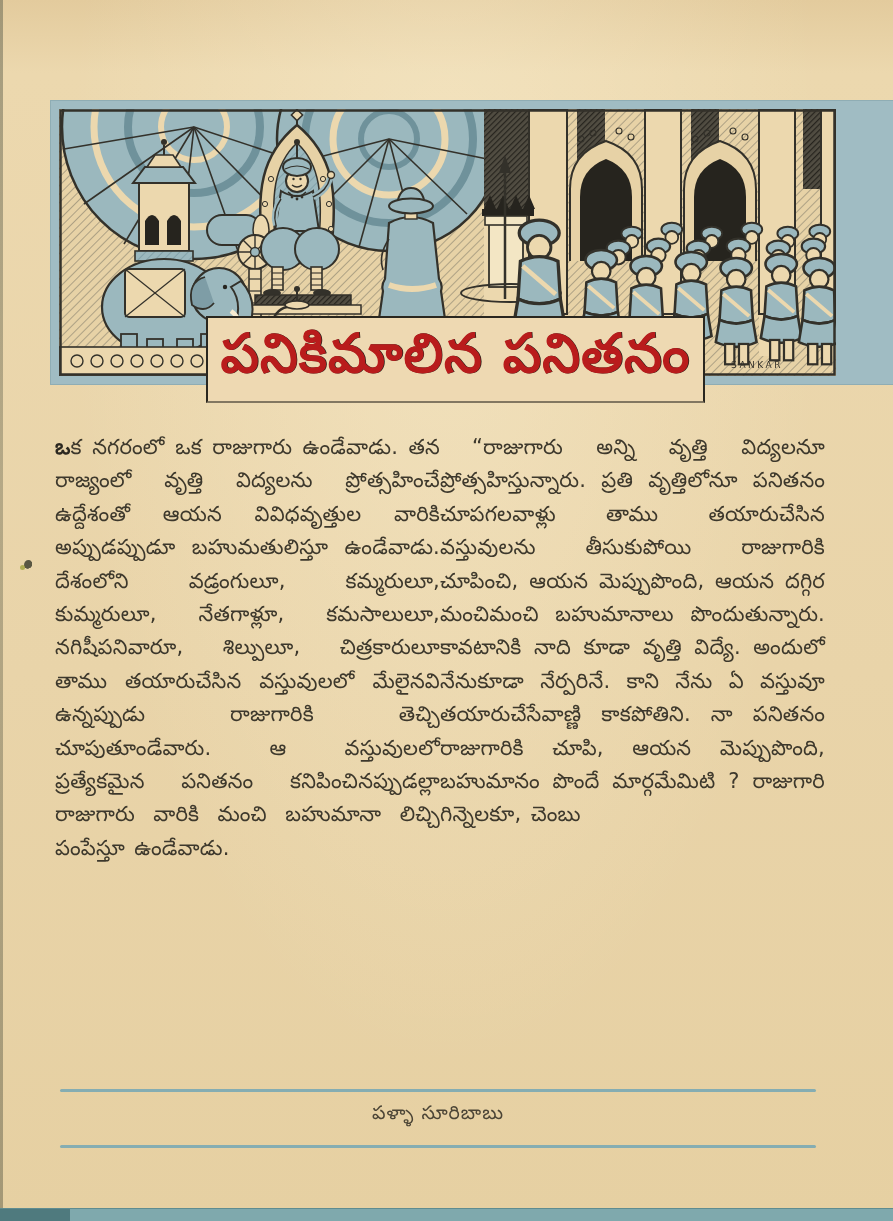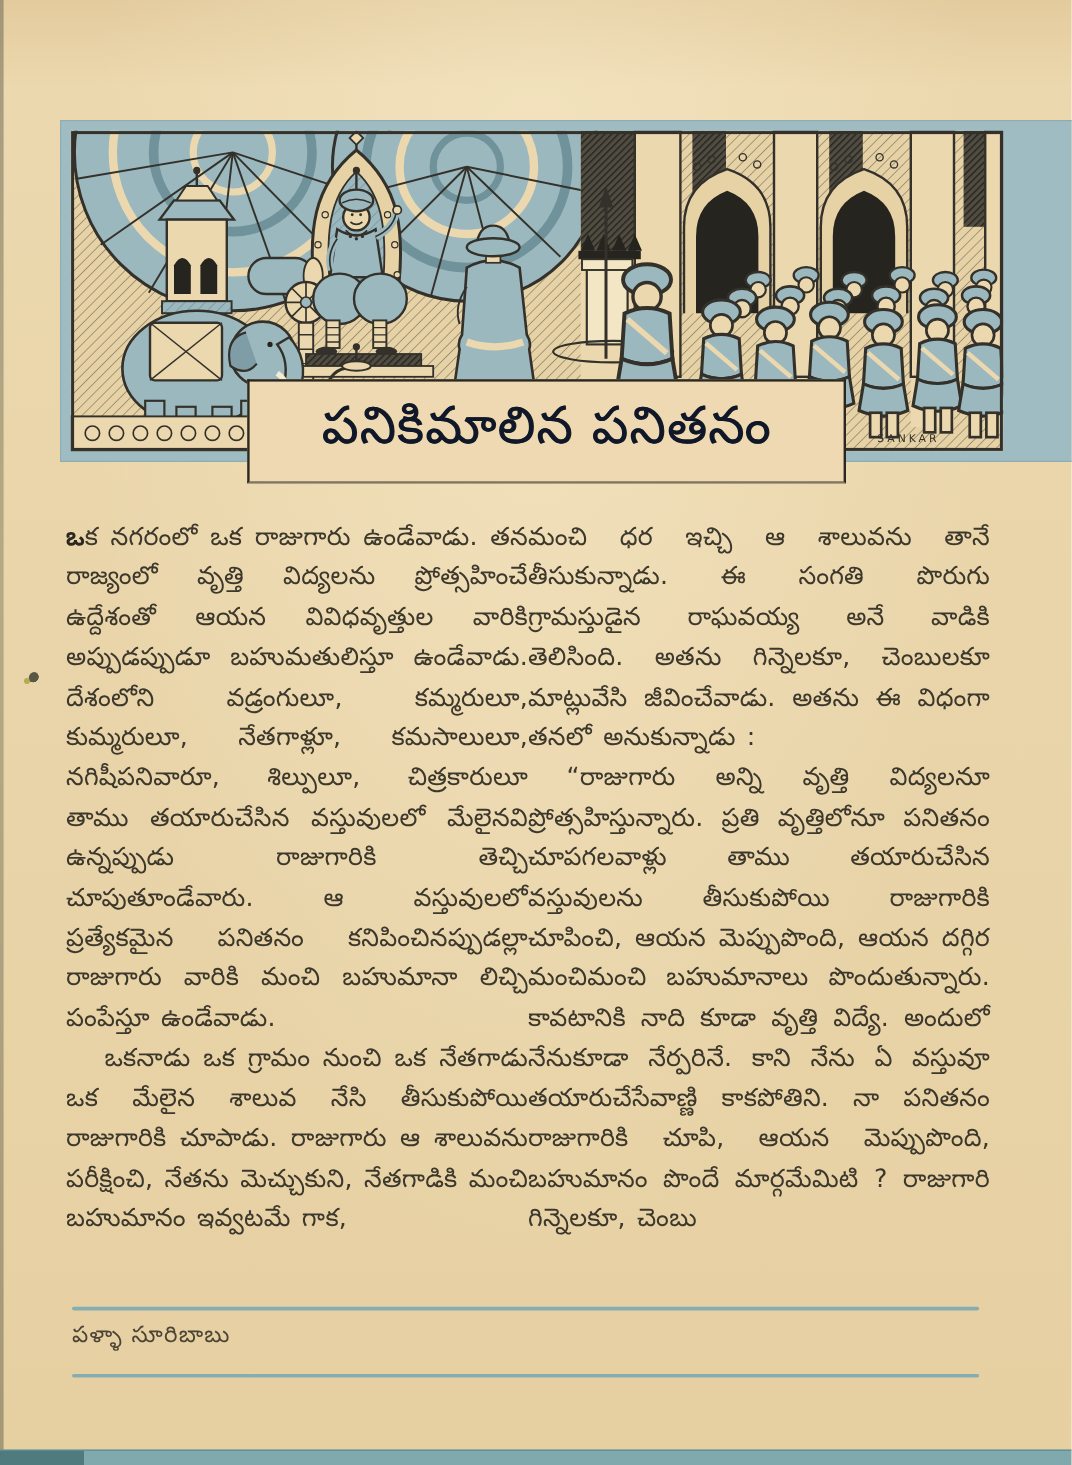--- a/index.html
+++ b/index.html
@@ -42,23 +42,23 @@
   .title-box {
     position: absolute; left: 206px; top: 316px;
     width: 499px; height: 87px;
     background: #eed9b2;
     border: 2px solid #2a271f;
     border-bottom-color: rgba(42,39,31,0.55);
     display: flex; align-items: center; justify-content: center;
     z-index: 5;
   }
   .story-title {
-    font-size: 43px;
-    font-weight: normal;
-    color: #0f172a;
+    font-size: 54px;
+    font-weight: bold;
+    color: #b91c1c;
     letter-spacing: 1px;
     text-shadow: 0.6px 0 0 #26231c;
     white-space: nowrap;
   }
 
   .story-columns {
     position: absolute; left: 55px; top: 431px;
     width: 786px;
     display: flex;
     color: #3d382c;
@@ -76,20 +76,21 @@
 
   .footer-rule {
     position: absolute; left: 60px; width: 756px; height: 3px;
     background: #85adb2;
     border-radius: 2px;
   }
   .footer-rule.rule-top { top: 1089px; }
   .footer-rule.rule-bottom { top: 1145px; }
   .author-byline {
     position: absolute; left: 60px; top: 1101px; width: 756px;
+    text-align: center;
     font-size: 19px;
     color: #4c4536;
     letter-spacing: 1px;
   }
 
   .ink-blot {
     position: absolute; left: 24px; top: 560px; width: 9px; height: 10px;
     background: radial-gradient(circle at 40% 40%, #5a5743 55%, rgba(0,0,0,0) 60%);
     border-radius: 50%;
   }
@@ -365,24 +366,22 @@
   </svg>
 </div>
 
 <div class="title-box">
   <div class="story-title">పనికిమాలిన పనితనం</div>
 </div>
 
 <div class="story-columns">
   <div class="column">
     <p><span class="lead-char">ఒ</span><span>క నగరంలో ఒక రాజుగారు ఉండేవాడు. తన రాజ్యంలో వృత్తి విద్యలను ప్రోత్సహించే ఉద్దేశంతో ఆయన వివిధవృత్తుల వారికి అప్పుడప్పుడూ బహుమతులిస్తూ ఉండేవాడు. దేశంలోని వడ్రంగులూ, కమ్మరులూ, కుమ్మరులూ, నేతగాళ్లూ, కమసాలులూ, నగిషీపనివారూ, శిల్పులూ, చిత్రకారులూ తాము తయారుచేసిన వస్తువులలో మేలైనవి ఉన్నప్పుడు రాజుగారికి తెచ్చి చూపుతూండేవారు. ఆ వస్తువులలో ప్రత్యేకమైన పనితనం కనిపించినప్పుడల్లా రాజుగారు వారికి మంచి బహుమానా లిచ్చి పంపేస్తూ ఉండేవాడు.</span></p>
-    <p class="indented">ఒకనాడు ఒక గ్రామం నుంచి ఒక నేతగాడు ఒక మేలైన శాలువ నేసి తీసుకుపోయి రాజుగారికి చూపాడు. రాజుగారు ఆ శాలువను పరీక్షించి, నేతను మెచ్చుకుని, నేతగాడికి మంచి బహుమానం ఇవ్వటమే గాక,</p>
   </div>
   <div class="column">
-    <p>మంచి ధర ఇచ్చి ఆ శాలువను తానే తీసుకున్నాడు. ఈ సంగతి పొరుగు గ్రామస్తుడైన రాఘవయ్య అనే వాడికి తెలిసింది. అతను గిన్నెలకూ, చెంబులకూ మాట్లువేసి జీవించేవాడు. అతను ఈ విధంగా తనలో అనుకున్నాడు :</p>
     <p class="indented">“రాజుగారు అన్ని వృత్తి విద్యలనూ ప్రోత్సహిస్తున్నారు. ప్రతి వృత్తిలోనూ పనితనం చూపగలవాళ్లు తాము తయారుచేసిన వస్తువులను తీసుకుపోయి రాజుగారికి చూపించి, ఆయన మెప్పుపొంది, ఆయన దగ్గిర మంచిమంచి బహుమానాలు పొందుతున్నారు. కావటానికి నాది కూడా వృత్తి విద్యే. అందులో నేనుకూడా నేర్పరినే. కాని నేను ఏ వస్తువూ తయారుచేసేవాణ్ణి కాకపోతిని. నా పనితనం రాజుగారికి చూపి, ఆయన మెప్పుపొంది, బహుమానం పొందే మార్గమేమిటి ? రాజుగారి గిన్నెలకూ, చెంబు</p>
   </div>
 </div>
 
 <div class="footer-rule rule-top"></div>
 <div class="author-byline">పళ్ళా సూరిబాబు</div>
 <div class="footer-rule rule-bottom"></div>
 <div class="bottom-strip"></div>
 
 </body></html>

